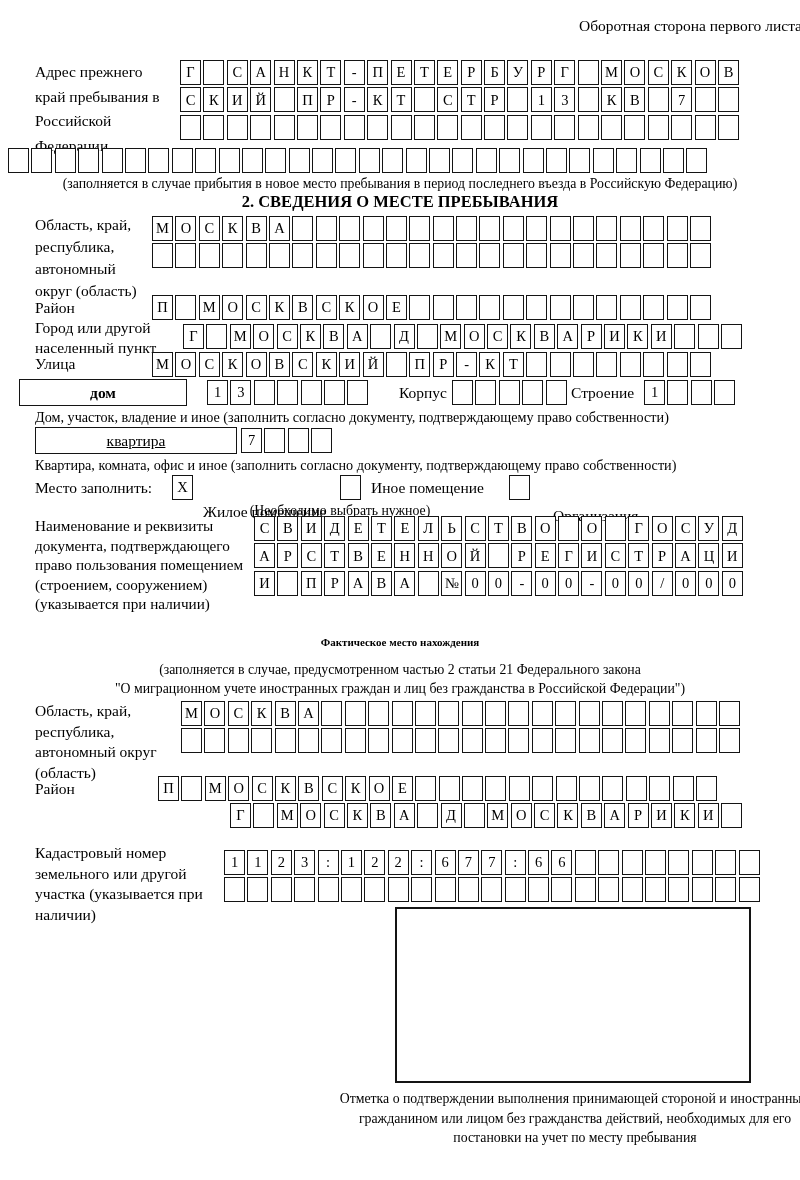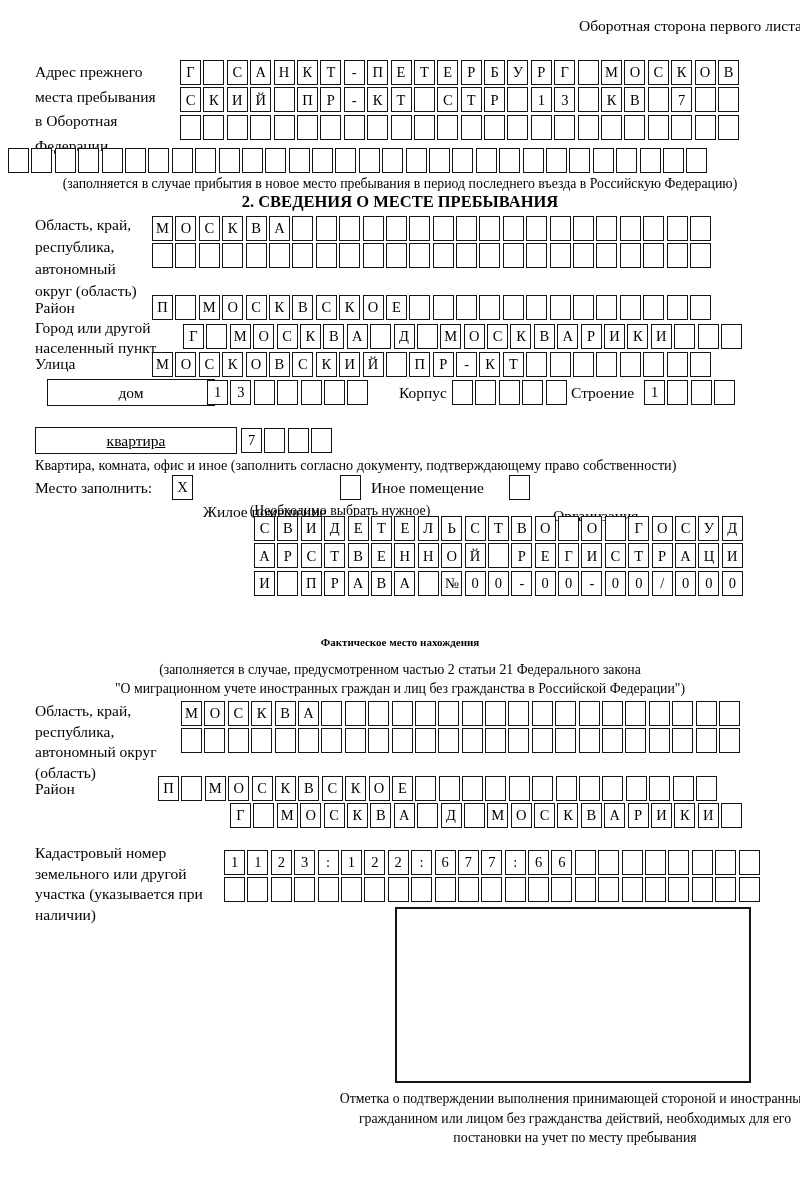--- a/index.html
+++ b/index.html
@@ -26,21 +26,21 @@
   .bigbox{border:2px solid #141414;background:#fff;}
   .sidenote{font-size:15.5px;}
 </style>
 </head>
 <body>
 
 <div class="page">
 
   <div class="abs sidenote" style="top:17px;right:38px;">Оборотная сторона первого листа</div>
 
-  <div class="abs lbl" style="left:35px;top:60px;width:130px;line-height:24.5px;">Адрес прежнего места пребывания в Оборотная Федерации</div>
+  <div class="abs lbl" style="left:35px;top:60px;width:130px;line-height:24.5px;">Адрес прежнего край пребывания в Российской Федерации</div>
   <div class="abs rowstack" style="left:180px;top:60px;">
     <div class="cellrow">
         <span class="cell">Г</span>
         <span class="cell"></span>
         <span class="cell">С</span>
         <span class="cell">А</span>
         <span class="cell">Н</span>
         <span class="cell">К</span>
         <span class="cell">Т</span>
         <span class="cell">-</span>
@@ -283,21 +283,21 @@
       <span class="cell"></span>
       <span class="cell"></span>
       <span class="cell"></span>
       <span class="cell"></span>
       <span class="cell"></span>
       <span class="cell"></span>
       <span class="cell"></span>
       <span class="cell"></span>
     </div>
 
-  <div class="abs wbox" style="left:47px;top:379px;width:166px;">дом</div>
+  <div class="abs wbox" style="left:19px;top:379px;width:166px;font-weight:bold;">дом</div>
   <div class="abs cellrow" style="left:207px;top:380px;">
       <span class="cell">1</span>
       <span class="cell">3</span>
       <span class="cell"></span>
       <span class="cell"></span>
       <span class="cell"></span>
       <span class="cell"></span>
       <span class="cell"></span>
     </div>
   <div class="abs lbl" style="left:399px;top:382px;">Корпус</div>
@@ -308,20 +308,21 @@
       <span class="cell"></span>
       <span class="cell"></span>
     </div>
   <div class="abs lbl" style="left:571px;top:382px;">Строение</div>
   <div class="abs cellrow" style="left:644px;top:380px;">
       <span class="cell">1</span>
       <span class="cell"></span>
       <span class="cell"></span>
       <span class="cell"></span>
     </div>
+  <div class="abs cap" style="left:35px;top:408px;font-size:14.2px;">Дом, участок, владение и иное (заполнить согласно документу, подтверждающему право собственности)</div>
 
   <div class="abs wbox" style="left:35px;top:427px;width:200px;text-decoration:underline;">квартира</div>
   <div class="abs cellrow" style="left:241px;top:428px;">
       <span class="cell">7</span>
       <span class="cell"></span>
       <span class="cell"></span>
       <span class="cell"></span>
     </div>
   <div class="abs cap" style="left:35px;top:456px;font-size:14.2px;">Квартира, комната, офис и иное (заполнить согласно документу, подтверждающему право собственности)</div>
 
@@ -333,20 +334,21 @@
   <div class="abs cellrow" style="left:340px;top:475px;">
       <span class="cell"></span>
     </div>
   <div class="abs lbl" style="left:371px;top:477px;">Иное помещение</div>
   <div class="abs cellrow" style="left:509px;top:475px;">
       <span class="cell"></span>
     </div>
   <div class="abs lbl" style="left:553px;top:477px;margin-top:28px;">Организация</div>
   <div class="abs cap center" style="left:0;top:501px;width:680px;">(Необходимо выбрать нужное)</div>
 
+  <div class="abs lbl" style="left:35px;top:516px;width:225px;line-height:19.5px;font-size:15.2px;">Наименование и реквизиты документа, подтверждающего право пользования помещением (строением, сооружением) (указывается при наличии)</div>
   <div class="abs rowstack" style="left:254px;top:516px;">
     <div class="cellrow">
         <span class="cell">С</span>
         <span class="cell">В</span>
         <span class="cell">И</span>
         <span class="cell">Д</span>
         <span class="cell">Е</span>
         <span class="cell">Т</span>
         <span class="cell">Е</span>
         <span class="cell">Л</span>

